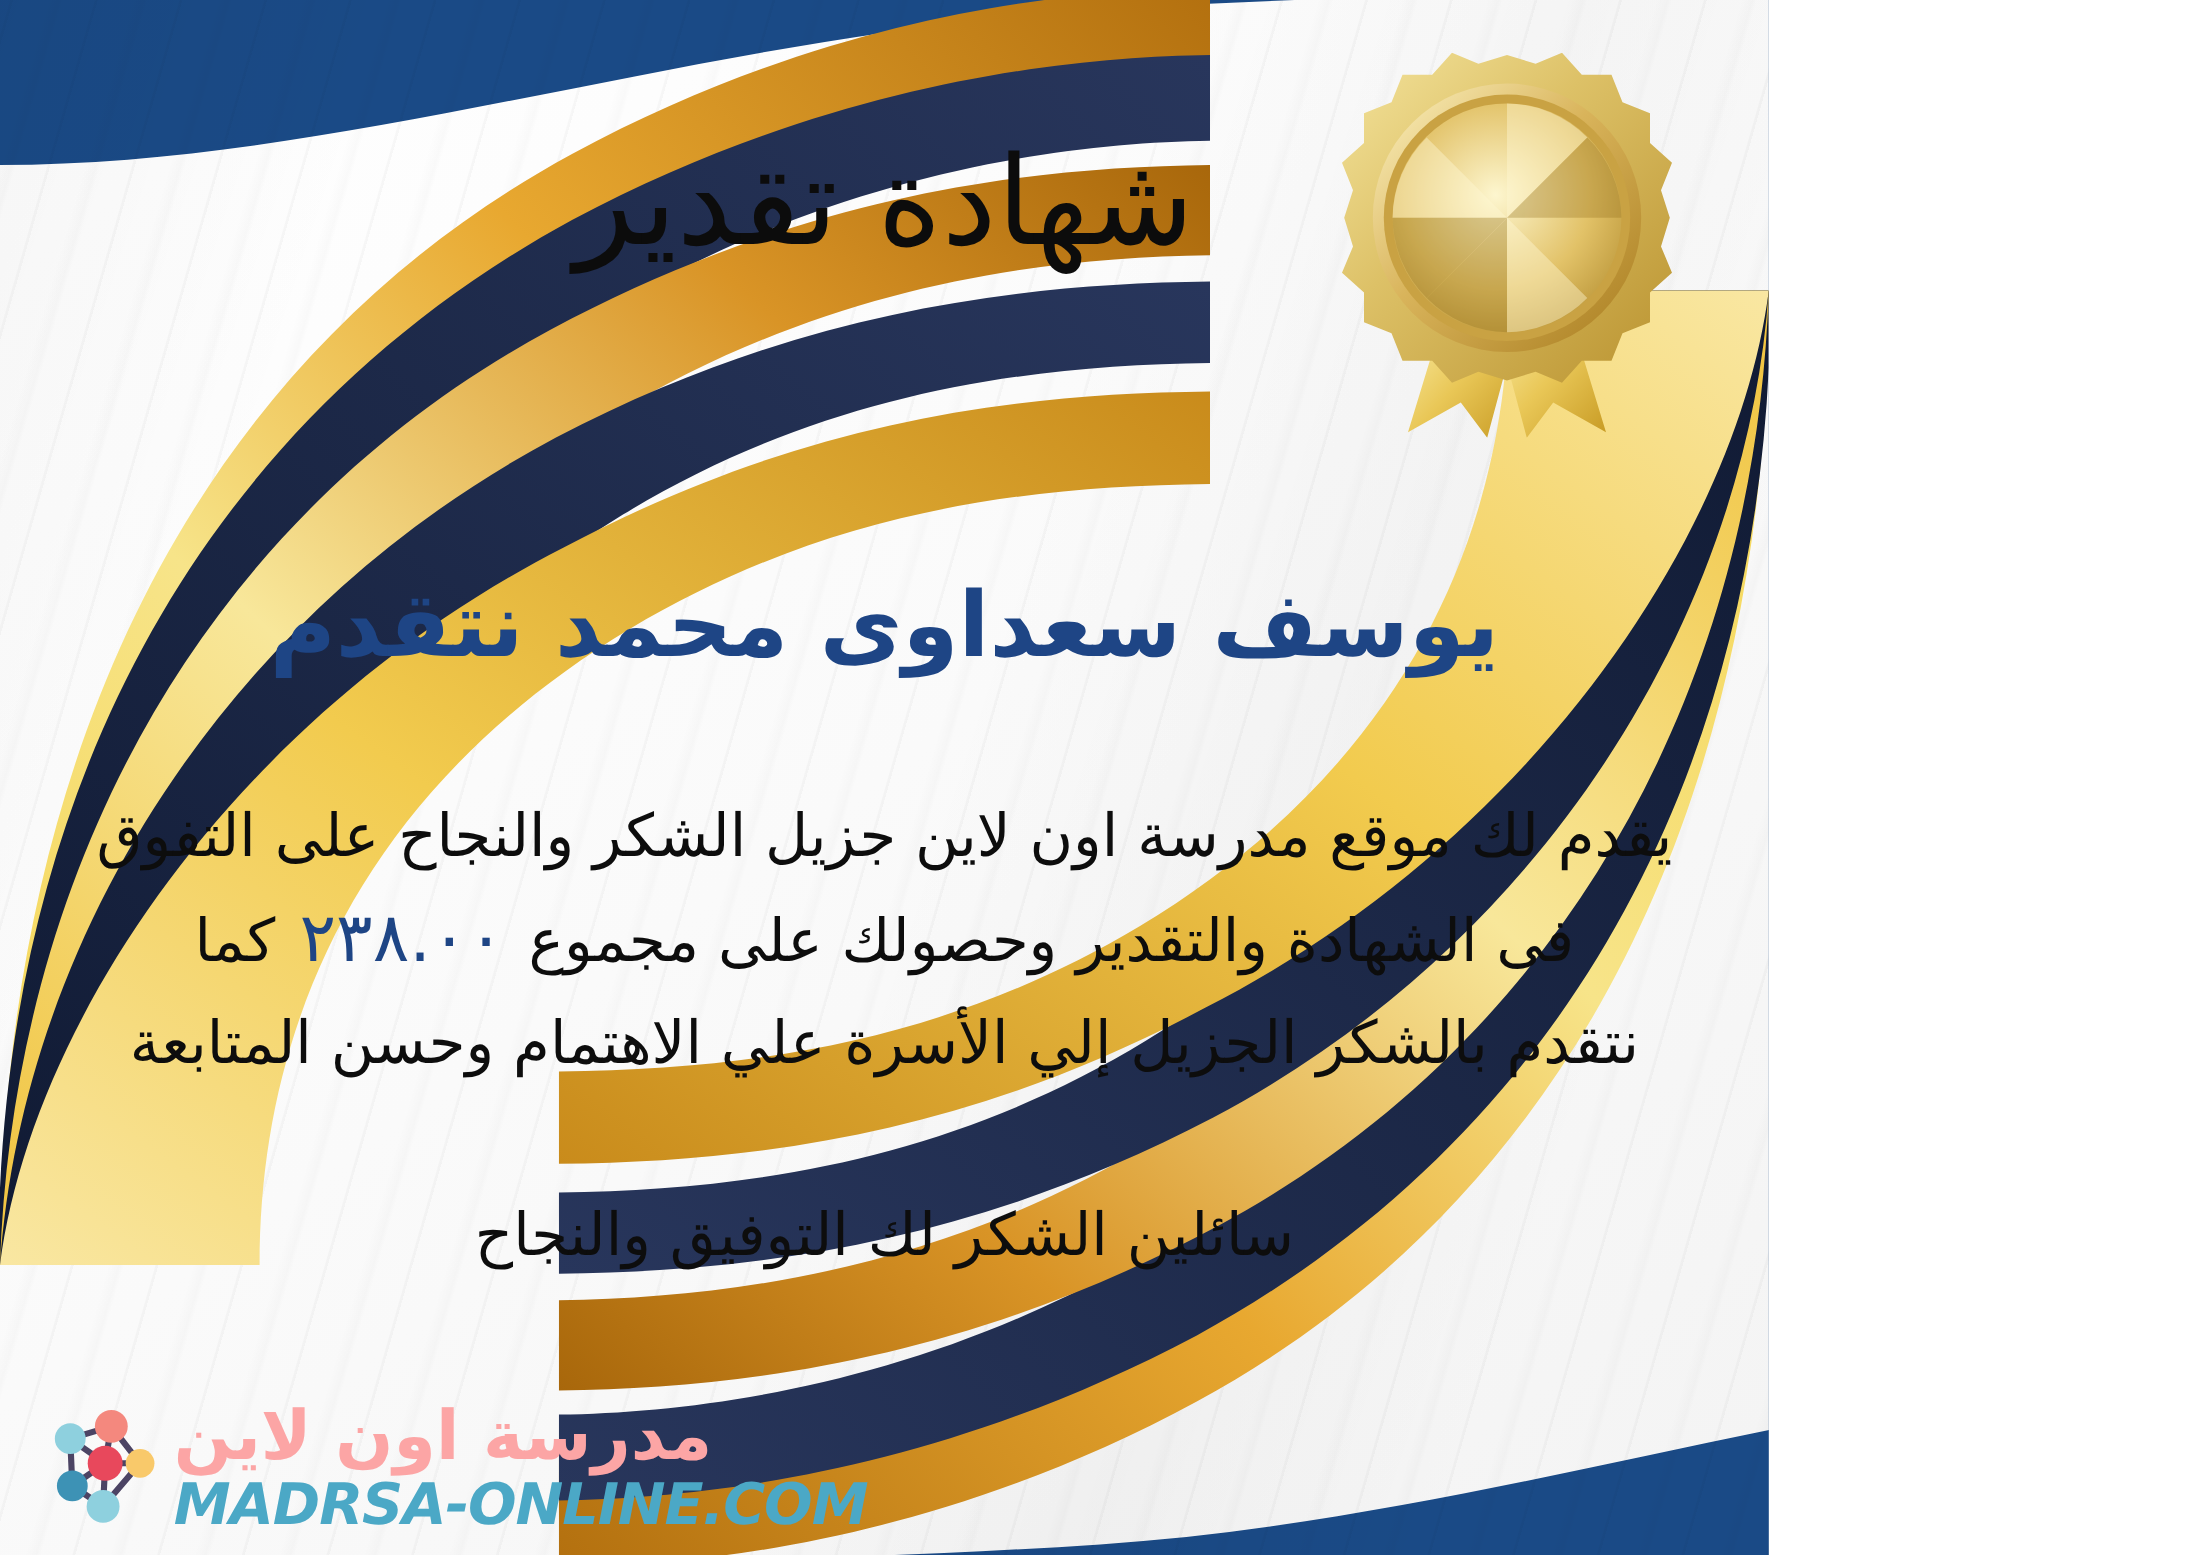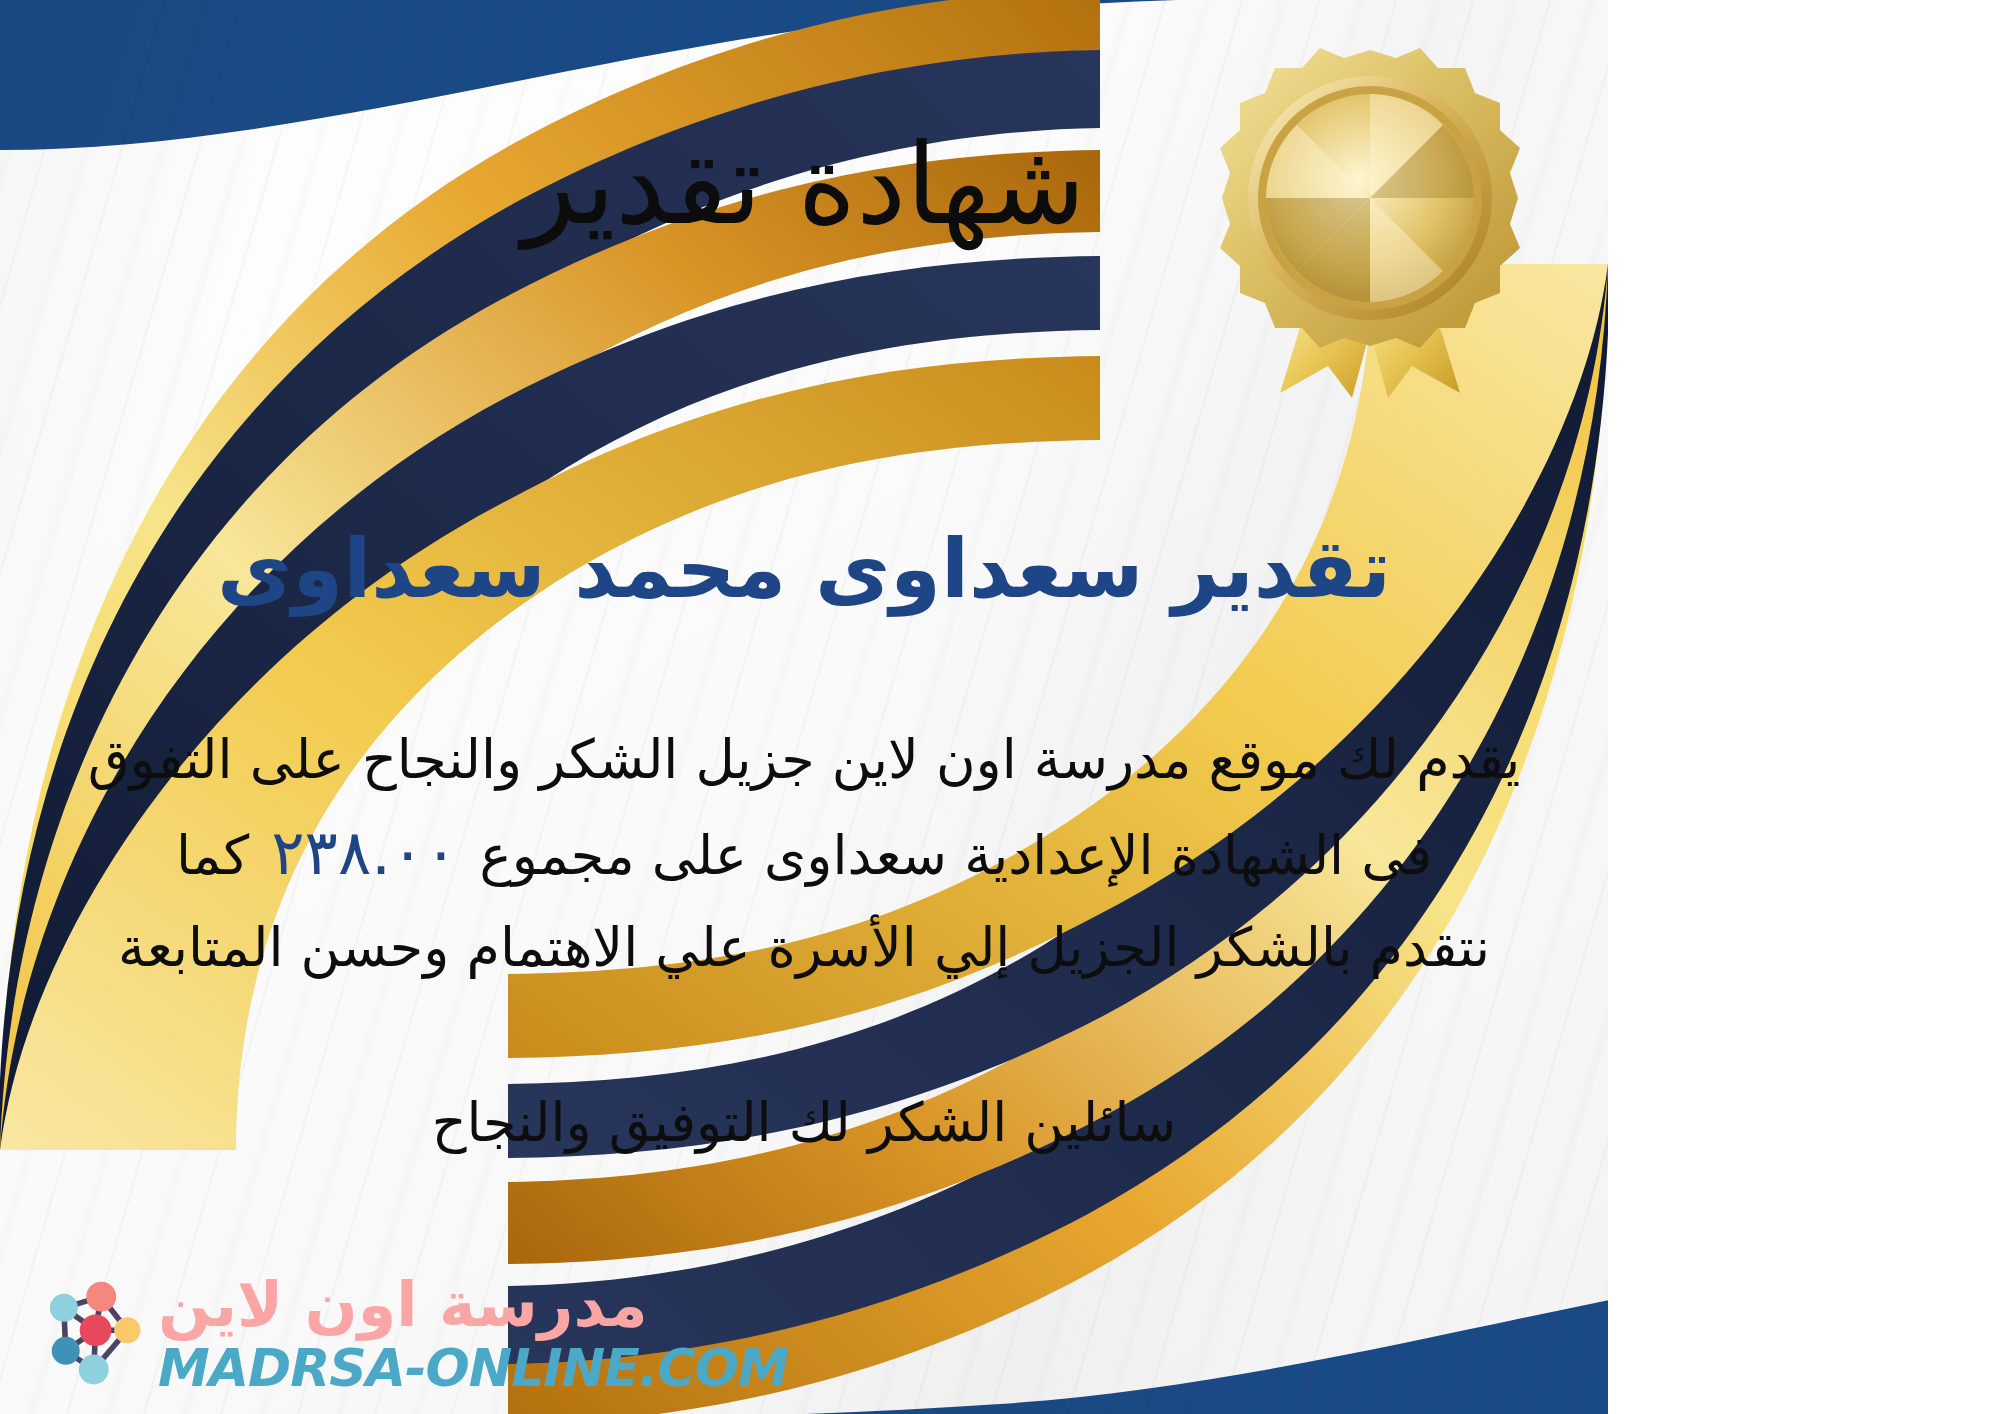--- a/index.html
+++ b/index.html
@@ -305,26 +305,26 @@
         <path d="M 0,0 L -73,73 A 104,104 0 0,1 -104,0 Z" fill="#8d6a16"></path>
         <path d="M 0,0 L 0,104 A 104,104 0 0,1 -73,73 Z" fill="#8d6a16"></path>
       </g>
     </g>
   </svg>
 
   <div class="content">
 
     <div class="cert-title">شهادة تقدير</div>
 
-    <div class="student-name">تقدير سعداوى محمد سعداوى</div>
+    <div class="student-name">يوسف سعداوى محمد نتقدم</div>
 
     <div class="body-block">
       <div class="body-line">يقدم لك موقع مدرسة اون لاين جزيل الشكر  والنجاح على التفوق</div>
       <div class="body-line">
-        <span>فى الشهادة الإعدادية سعداوى على مجموع</span><span class="score-value">٢٣٨.٠٠</span><span>كما</span>
+        <span>فى الشهادة والتقدير وحصولك على مجموع</span><span class="score-value">٢٣٨.٠٠</span><span>كما</span>
       </div>
       <div class="body-line">نتقدم  بالشكر الجزيل إلي الأسرة علي الاهتمام وحسن المتابعة</div>
     </div>
 
     <div class="closing-line">سائلين الشكر لك التوفيق  والنجاح</div>
   </div>
 
   <div class="brand-logo">
     <svg class="brand-mark" viewBox="0 0 120 120">
       <g stroke="#4c4464" stroke-width="6" stroke-linecap="round">

